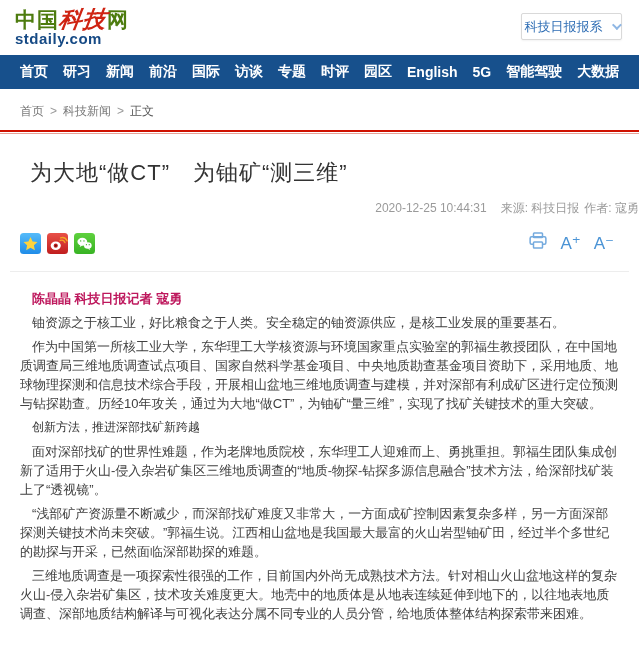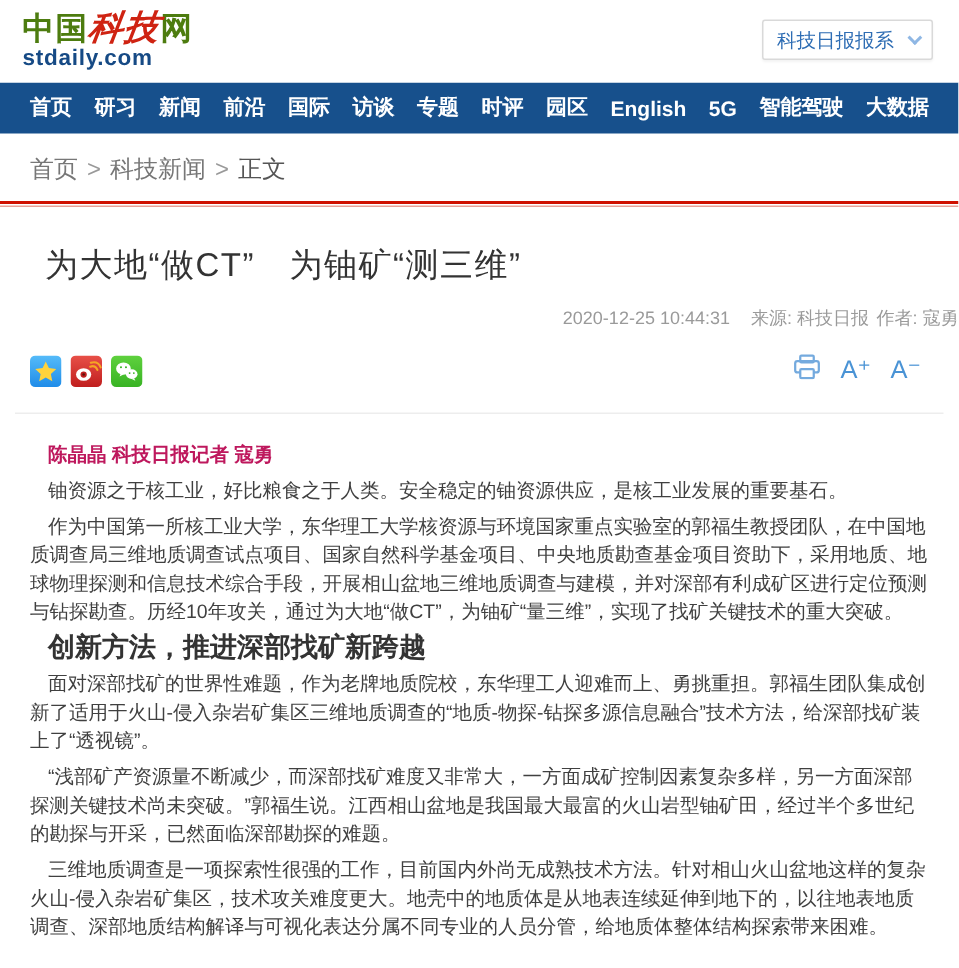--- a/index.html
+++ b/index.html
@@ -11,36 +11,36 @@
   }
   
   .site-header { position:relative; height:55px; background:#fff; }
   .logo { display:inline-block; margin:8px 0 0 15px; text-decoration:none; cursor:pointer; }
   .logo-cn { font-size:21px; font-weight:700; line-height:22px; letter-spacing:1px; }
   .logo-cn .blue { color:#4d7c0f; }
   .logo-cn .red  { color:#cf2312; font-style:italic; font-family:"DejaVu Serif",serif;
                    display:inline-block; transform:skewX(-8deg); font-size:23px; }
   .logo-en { font-size:15px; font-weight:700; color:#164a85; line-height:15px; letter-spacing:0.5px; }
   .paper-dropdown {
-    position:absolute; right:17px; top:13px; width:114px; height:27px;
+    position:absolute; right:17px; top:13px; width:101px; height:27px;
     background:#fff; border:1px solid #d9d9d9; border-radius:2px;
     color:#2e6db4; font-size:13px; cursor:pointer;
     display:flex; align-items:center; justify-content:center; gap:9px;
     box-shadow:0 1px 2px rgba(0,0,0,0.05);
   }
   .chev { width:7px; height:7px; border-right:2px solid #8fb7e4; border-bottom:2px solid #8fb7e4;
           transform:rotate(45deg) translateY(-2px); }
   
   .main-nav {
     height:34px; background:#17508c; display:flex; align-items:center;
     padding:0 20px; gap:15px; white-space:nowrap;
   }
   .nav-item { color:#fff; font-size:14px; font-weight:700; text-decoration:none; cursor:pointer; }
   
-  .breadcrumb { padding:14px 20px 10px; font-size:16px; color:#888; }
+  .breadcrumb { padding:14px 20px 10px; font-size:12px; color:#888; }
   .breadcrumb a { color:#777; text-decoration:none; cursor:pointer; }
   .breadcrumb .sep { margin:0 6px; color:#999; }
   .breadcrumb .current { color:#555; }
   .red-rule { height:4px; border-top:2px solid #cf1100; border-bottom:1px solid #e8a196; }
   
   .article-title {
     margin:24px 30px 0; text-align:left; font-size:22px; font-weight:400;
     color:#333; letter-spacing:1px; line-height:30px;
   }
   .article-meta { margin-top:12px; text-align:right; font-size:12px; color:#9a9a9a; }
@@ -52,21 +52,21 @@
   .share-btn { width:21px; height:21px; border:0; padding:0; background:none; cursor:pointer; display:block; }
   .share-btn svg { display:block; }
   .controls { display:flex; align-items:center; gap:13px; margin-right:5px; }
   .ctrl-btn { border:0; background:none; cursor:pointer; color:#4a93d5; font-size:17px;
               font-family:"Liberation Sans","DejaVu Sans",sans-serif; padding:0; }
   .soft-divider { margin:17px 10px 0; border:0; border-top:1px solid #ededed; }
   
   .article-body { padding:12px 20px 20px; font-size:13px; line-height:19px; color:#404040; }
   .article-body p { margin:5px 0; text-indent:12px; }
   .byline { font-weight:700; color:#be185d; }
-  .subheading { font-weight:700; color:#333; font-size:18px; margin:7px 0 5px; text-indent:12px; }
+  .subheading { font-weight:400; color:#333; font-size:12px; margin:7px 0 5px; text-indent:12px; }
 </style>
 </head>
 <body>
 
 <header class="site-header">
   <a class="logo">
     <div class="logo-cn"><span class="blue">中国</span><span class="red">科技</span><span class="blue">网</span></div>
     <div class="logo-en">stdaily.com</div>
   </a>
   <button class="paper-dropdown">

